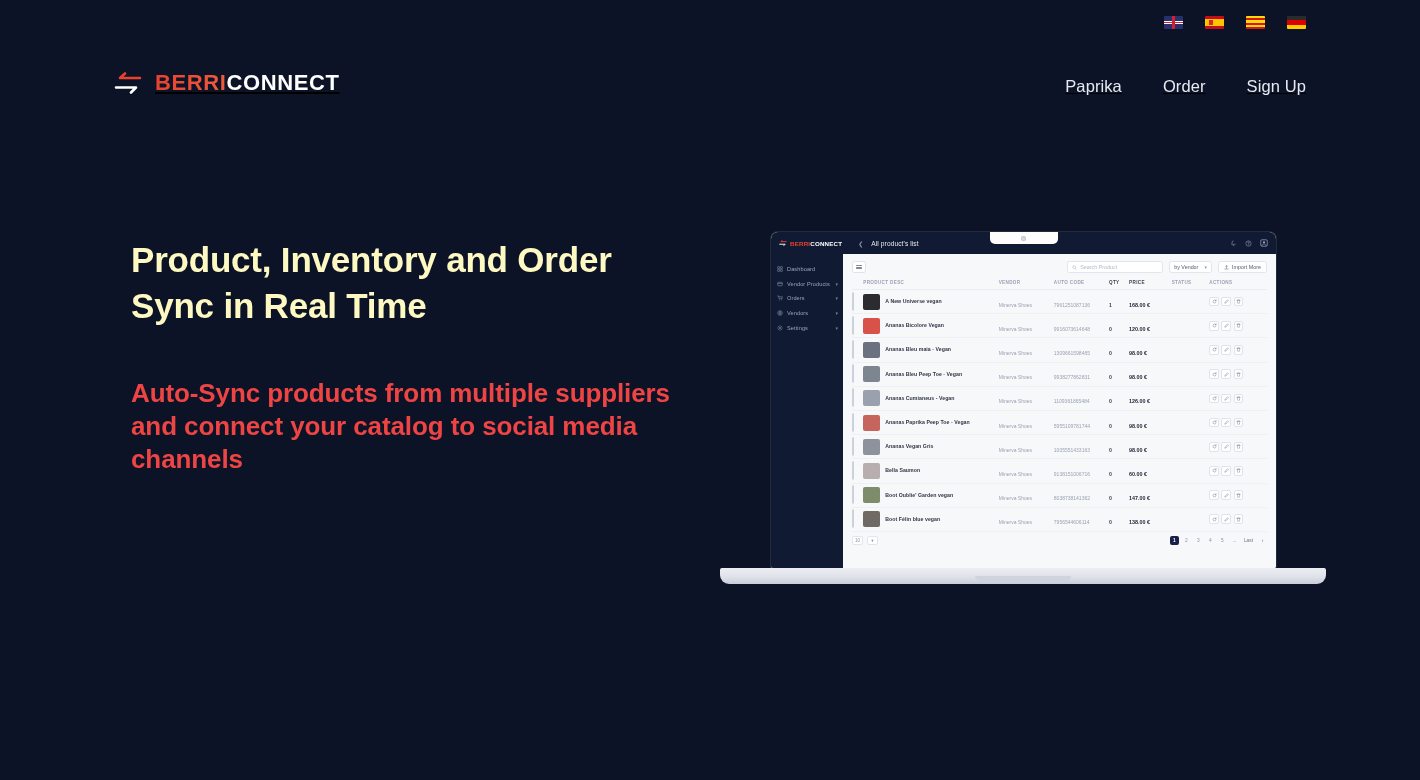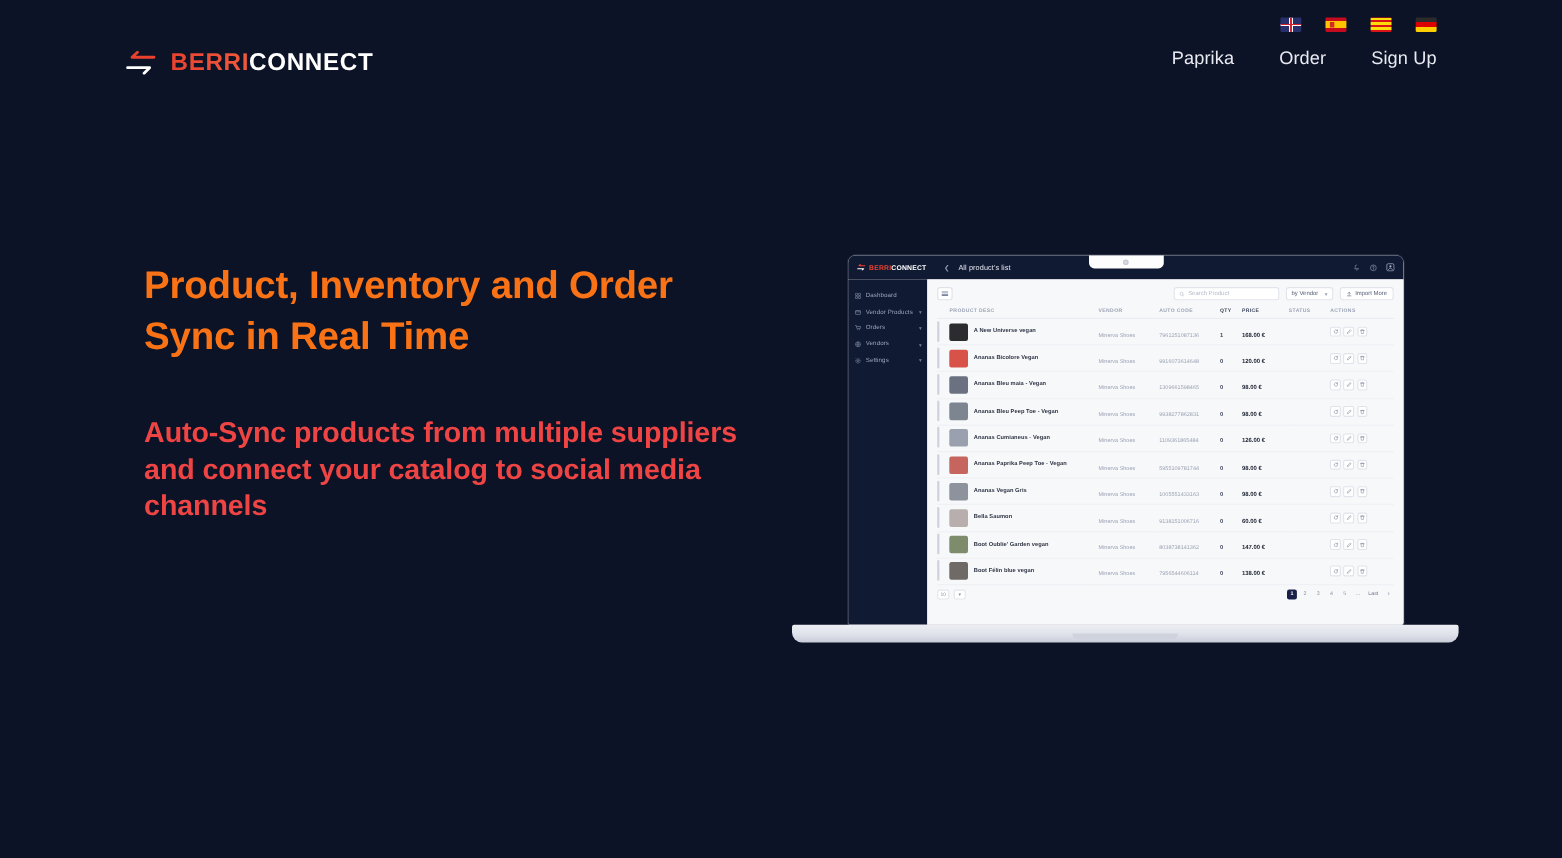--- a/index.html
+++ b/index.html
@@ -69,22 +69,23 @@
   .flag-de {
     background: linear-gradient(to bottom,
       #2b2b2b 0 33.3%, #dd0000 33.3% 66.6%, #ffce00 66.6% 100%);
   }
 
   
   .header {
     height: 52px;
     padding: 0 114px;
     display: flex;
-    align-items: flex-start;
+    align-items: flex-end;
     justify-content: space-between;
+    text-decoration: underline;
   }
   .brand { display: flex; align-items: center; gap: 13px; cursor: pointer; }
   .brand-icon { width: 28px; height: 22px; display: block; }
   .brand-text {
     font-size: 22px;
     font-weight: 800;
     letter-spacing: .6px;
   }
   .brand-berri {
     background: linear-gradient(90deg, #e8422f 0%, #f05a3c 100%);
@@ -102,21 +103,21 @@
     letter-spacing: .1px;
     cursor: pointer;
   }
   .hero-copy {
     position: absolute;
     left: 131px;
     top: 237px;
     width: 560px;
   }
   .hero-title {
-    color: #f97316;
+    color: #fef9c3;
     font-size: 35px;
     line-height: 46px;
     font-weight: 800;
     letter-spacing: -.2px;
   }
   .hero-sub {
     margin-top: 48px;
     color: #ef4444;
     font-size: 26px;
     line-height: 33px;

